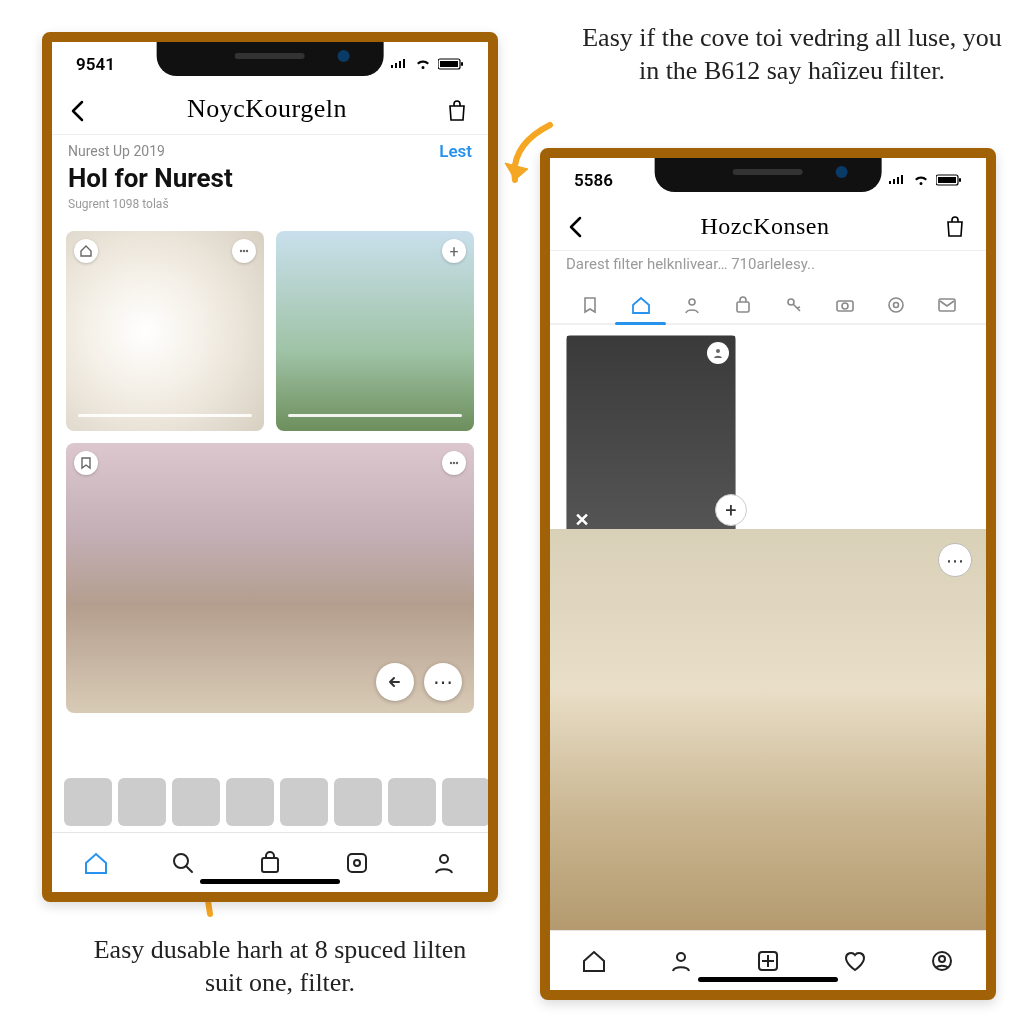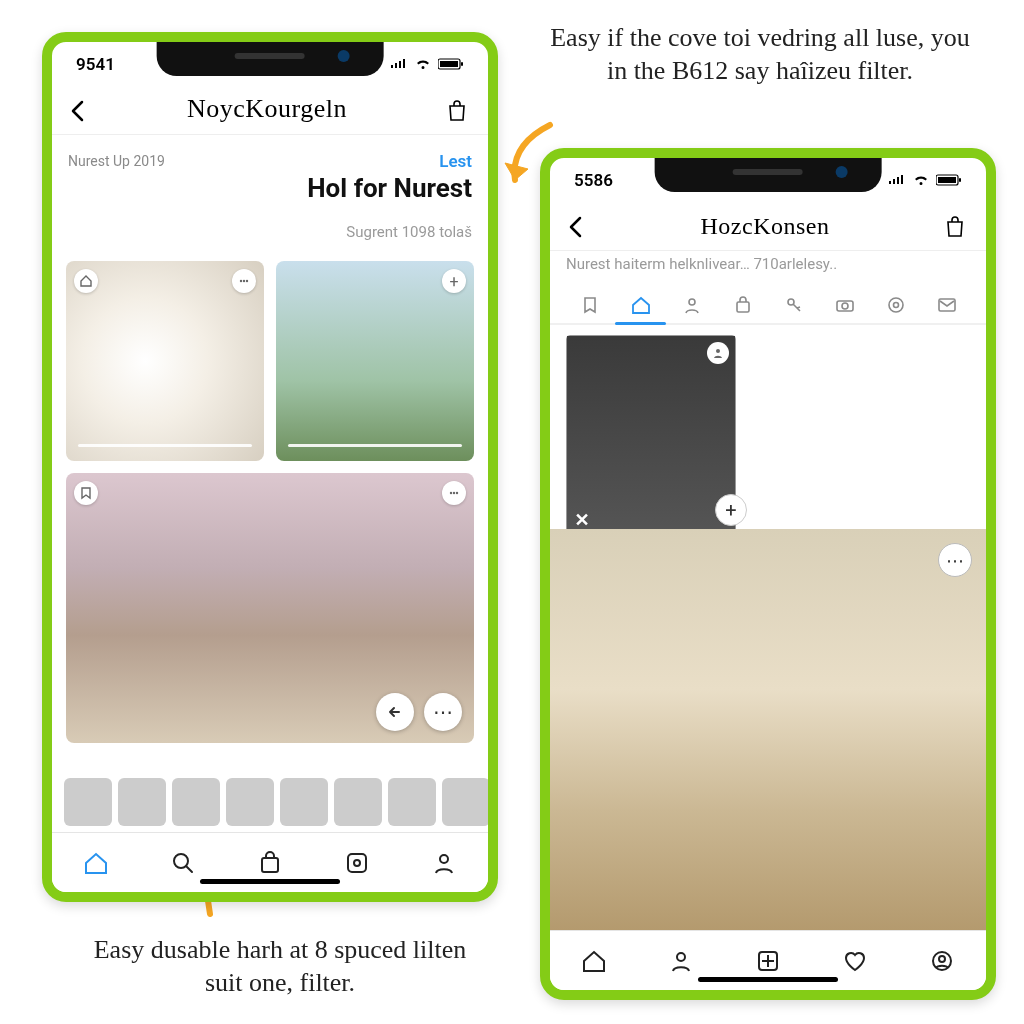--- a/index.html
+++ b/index.html
@@ -14,33 +14,33 @@
 
   
   .annot {
     position: absolute;
     font-family: Georgia, "Times New Roman", serif;
     font-size: 26px;
     color: #222;
     text-align: center;
     line-height: 1.25;
   }
-  #annot-top   { top: 22px; left: 540px; width: 440px; }
+  #annot-top   { top: 22px; left: 572px; width: 440px; }
   #annot-bottom{ bottom: 25px; left: 80px; width: 400px; }
   .arrow {
     position: absolute;
     stroke: #f5a623;
     fill: #f5a623;
   }
 
   
   .phone {
     position: absolute;
-    border: 10px solid #84cc16;
-    border-radius: 24px;
+    border: 10px solid #a16207;
+    border-radius: 8px;
     background: #fff;
     overflow: hidden;
     box-shadow: 0 4px 12px rgba(0,0,0,.15), inset 0 0 2px rgba(255,255,255,.4);
   }
   .phone.left  { top: 32px; left: 42px;  width: 456px; height: 870px; }
   .phone.right { top: 148px; left: 540px; width: 456px; height: 852px; }
 
   
   .notch {
     position: absolute;
@@ -105,34 +105,33 @@
   .app-title {
     font-family: "Brush Script MT", "Snell Roundhand", cursive;
     font-size: 26px;
     letter-spacing: .5px;
   }
   .chevron, .bag-icon { width: 26px; height: 26px; display: inline-flex; align-items: center; justify-content: center; }
   .phone.right .app-title { font-size: 24px; }
 
   
   .list-header {
-    padding: 16px 16px 10px 16px;
+    padding: 6px 16px 10px 16px;
     border-top: 1px solid #eee;
-    text-align: right;
   }
   .list-header .row1 {
     display:flex; justify-content:space-between; align-items:center;
     font-size:14px; color:#8a8a8a;
   }
   .list-header .row1 .lest { color:#2893ef; font-weight:600; font-size:17px; }
   .list-header .title {
     font-size: 26px; font-weight: 700; color:#111; margin-top:2px;
   }
   .list-header .subtitle {
-    font-size: 15px; color:#9a9a9a; margin-top:20px;
+    font-size: 12px; color:#9a9a9a; margin-top:4px;
   }
 
   
   .grid {
     padding: 10px 14px 0 14px;
     display: flex; flex-direction: column; gap: 12px;
     flex: 1;
   }
   .grid-row { display:flex; gap:12px; }
   .card {
@@ -460,21 +459,21 @@
           </svg>
       </span>
       <span class="app-title">HozcKonsen</span>
       <span class="bag-icon">
         <svg width="22" height="24">
             <path d="M4 7h14l-1 14H5L4 7z M8 7V5a3 3 0 016 0v2" fill="none" stroke="#000" stroke-width="1.6"></path>
           </svg>
       </span>
     </div>
 
-    <div class="search-bar">Nurest haiterm helknlivear… 710arlelesy..</div>
+    <div class="search-bar">Darest filter helknlivear… 710arlelesy..</div>
 
     <div class="icon-tabs">
       <div class="tab">
           <svg width="18" height="18">
             <path d="M4 2h10v14l-5-3-5 3z" fill="none" stroke="currentColor" stroke-width="1.6"></path>
           </svg>
         </div>
       <div class="tab active">
           <svg width="20" height="18">
             <path d="M2 9l8-7 8 7v8H2z" fill="none" stroke="currentColor" stroke-width="1.8"></path>

